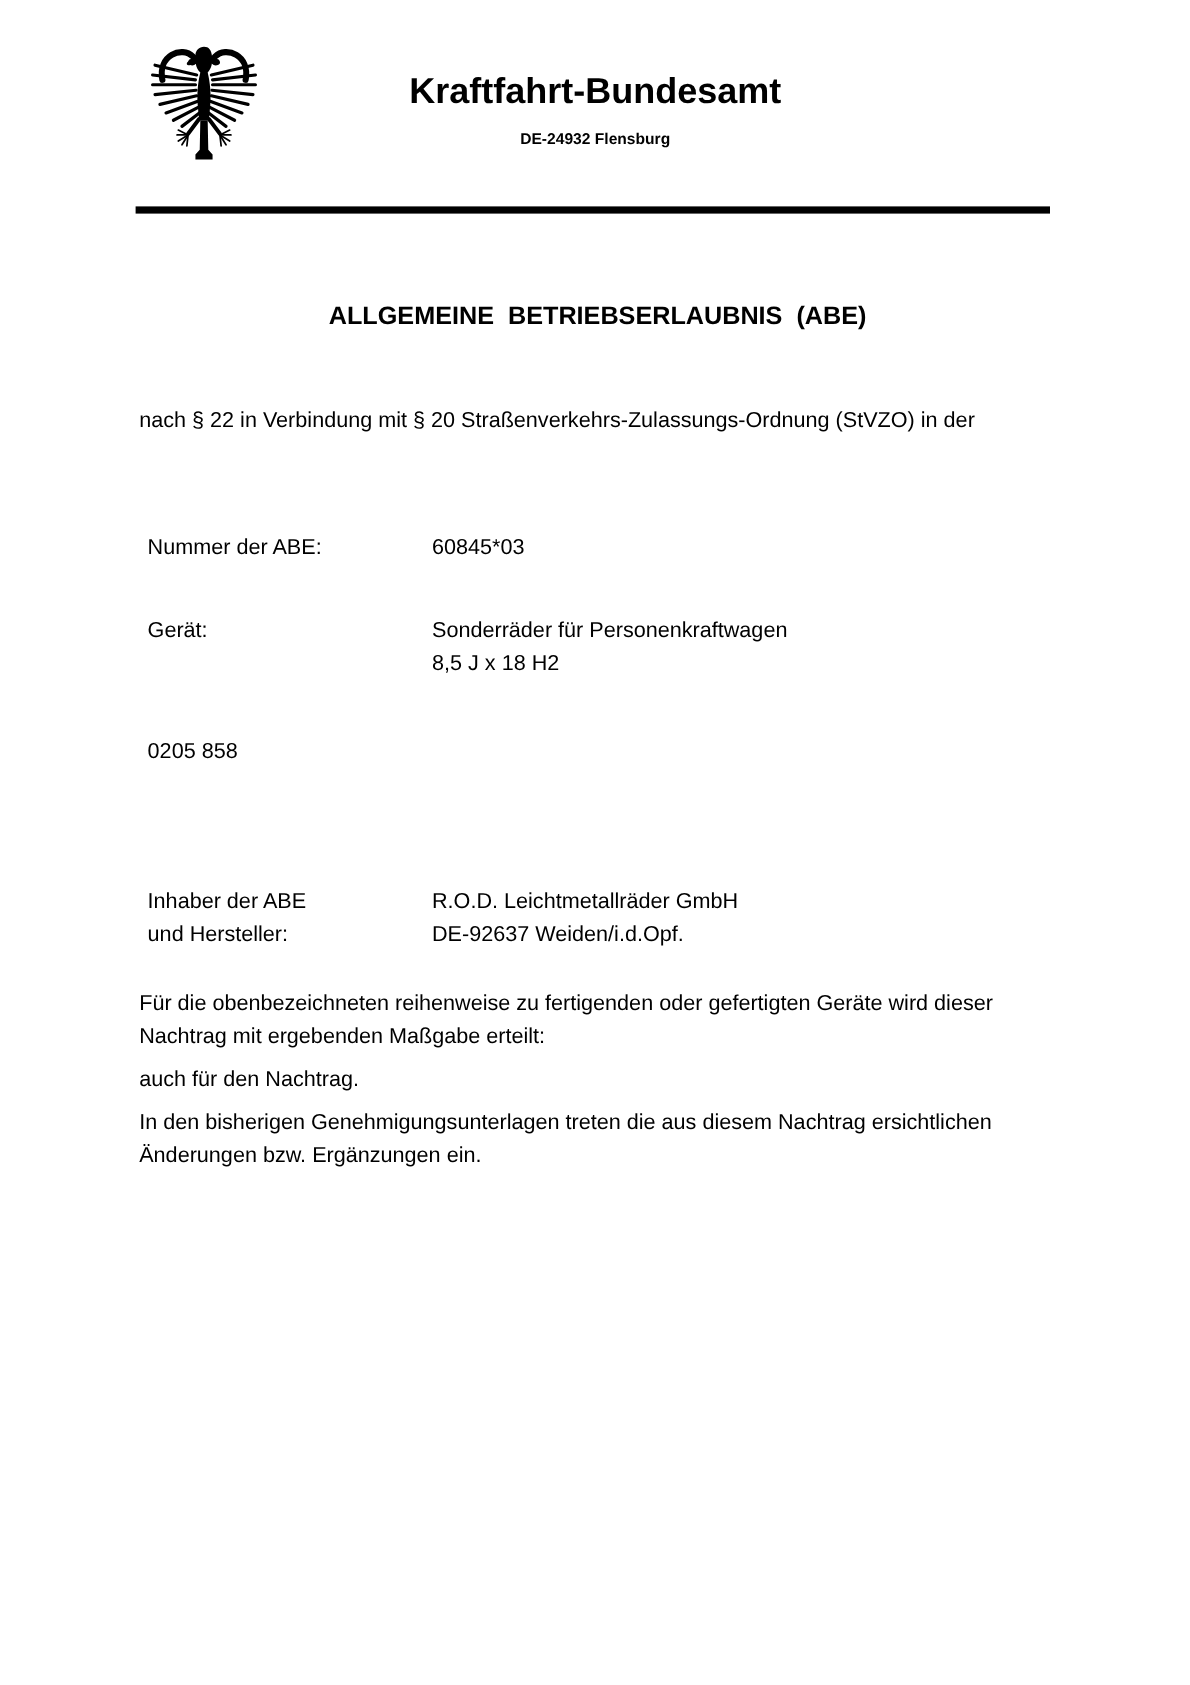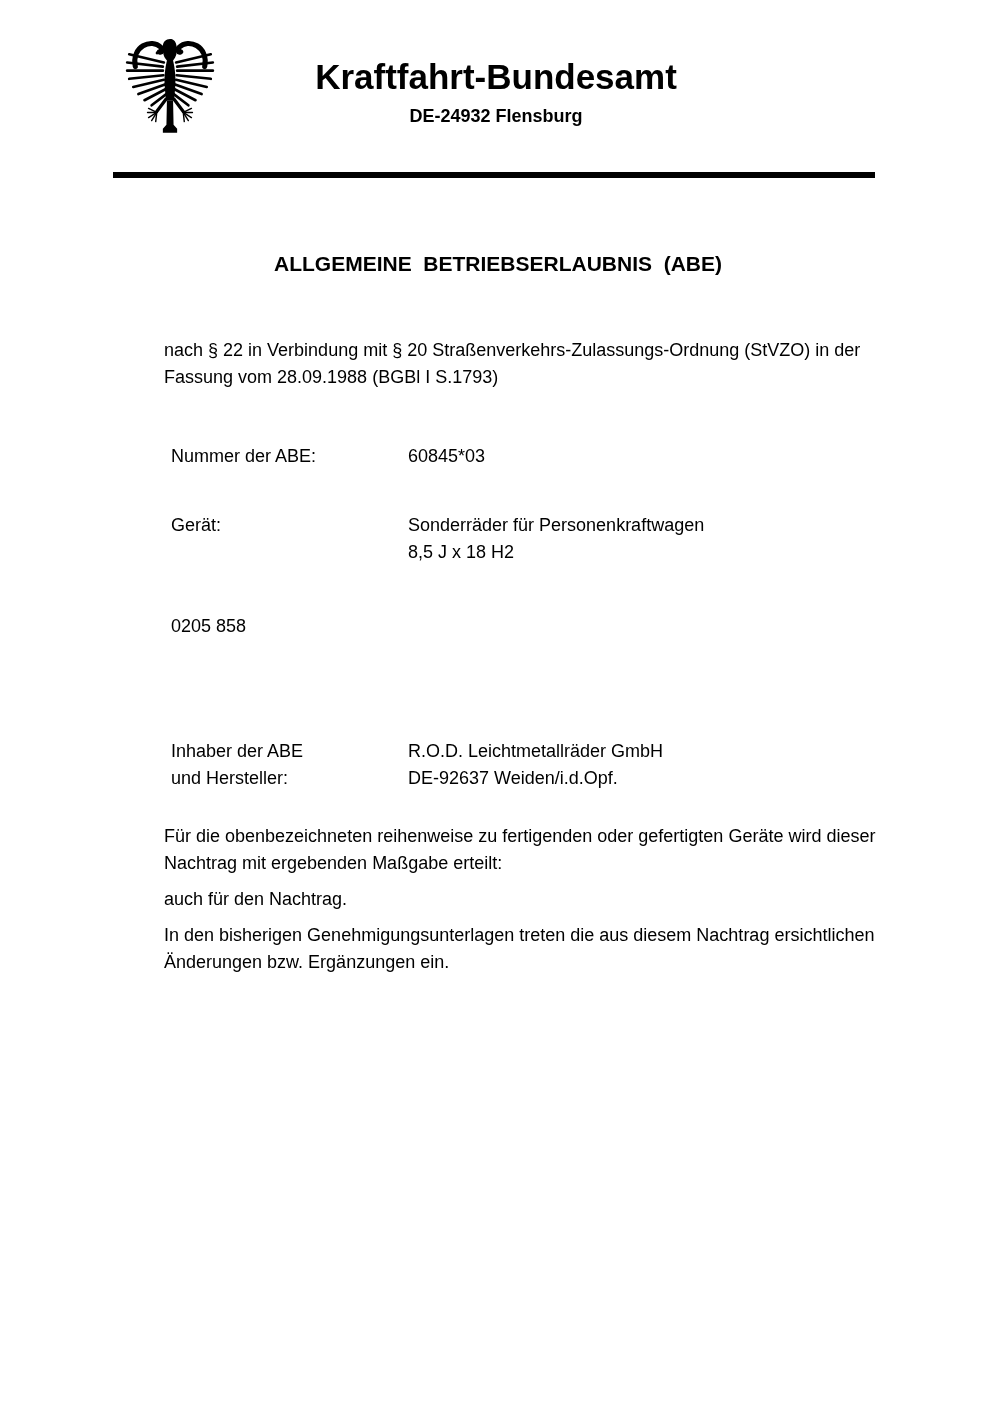--- a/index.html
+++ b/index.html
@@ -27,28 +27,28 @@
     height: 102px;
   }
   .masthead {
     position: absolute;
     left: 0;
     right: 0;
     top: 57px;
     text-align: center;
   }
   .agency-name {
-    font-size: 35px;
+    font-size: 30px;
     font-weight: bold;
     line-height: 40px;
     letter-spacing: 0px;
     margin: 0;
   }
   .agency-location {
-    font-size: 18px;
+    font-size: 13px;
     font-weight: bold;
     line-height: 20px;
     margin-top: 9px;
   }
   .rule {
     position: absolute;
     left: 113px;
     top: 172px;
     width: 762px;
     height: 6px;
@@ -62,21 +62,20 @@
     top: 250px;
     text-align: center;
     font-size: 21px;
     font-weight: bold;
     line-height: 27px;
     white-space: pre;
   }
   .bodytext {
     font-size: 18px;
     line-height: 27px;
-    margin-left: 48px;
   }
   .legal-basis {
     position: absolute;
     left: 116px;
     top: 337px;
     width: 760px;
   }
   .field-row {
     position: absolute;
     left: 123px;
@@ -160,21 +159,20 @@
     <div class="agency-name">Kraftfahrt-Bundesamt</div>
     <div class="agency-location">DE-24932 Flensburg</div>
   </div>
 
   <div class="rule"></div>
 
   <div class="doc-title">ALLGEMEINE  BETRIEBSERLAUBNIS  (ABE)</div>
 
   <div class="legal-basis bodytext">
     <div>nach § 22 in Verbindung mit § 20 Straßenverkehrs-Zulassungs-Ordnung (StVZO) in der</div>
-    <div>Fassung vom 28.09.1988 (BGBl I S.1793)</div>
   </div>
 
   <div class="field-row row-nummer bodytext">
     <div class="field-label">
       <div>Nummer der ABE:</div>
     </div>
     <div class="field-value">
       <div>60845*03</div>
     </div>
   </div>

